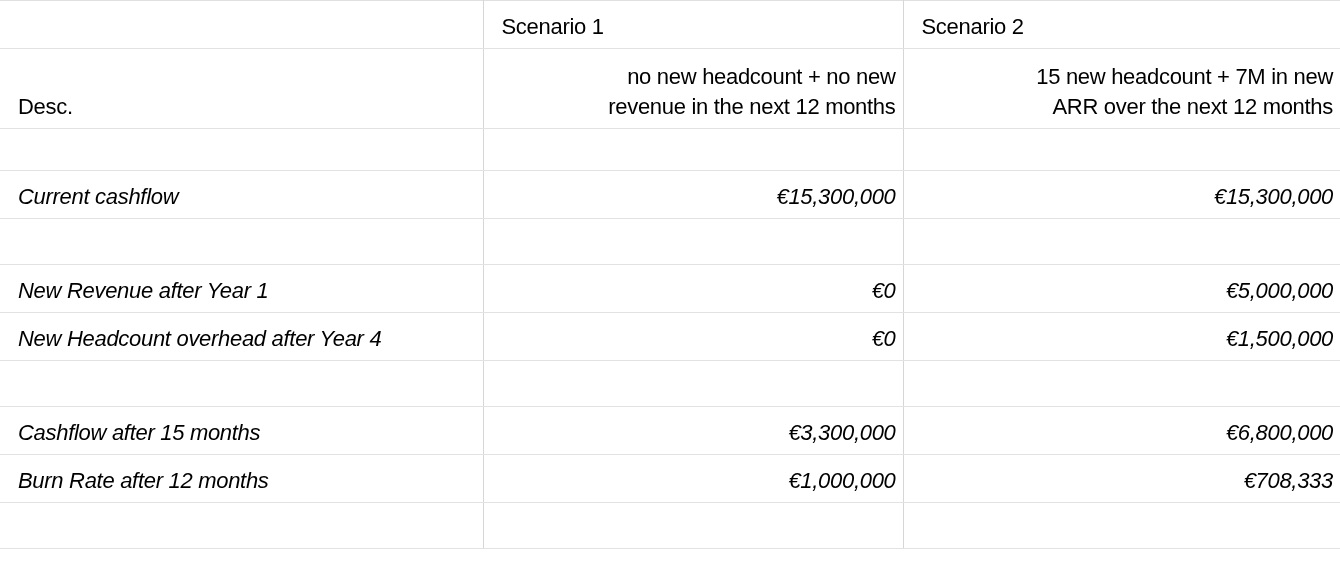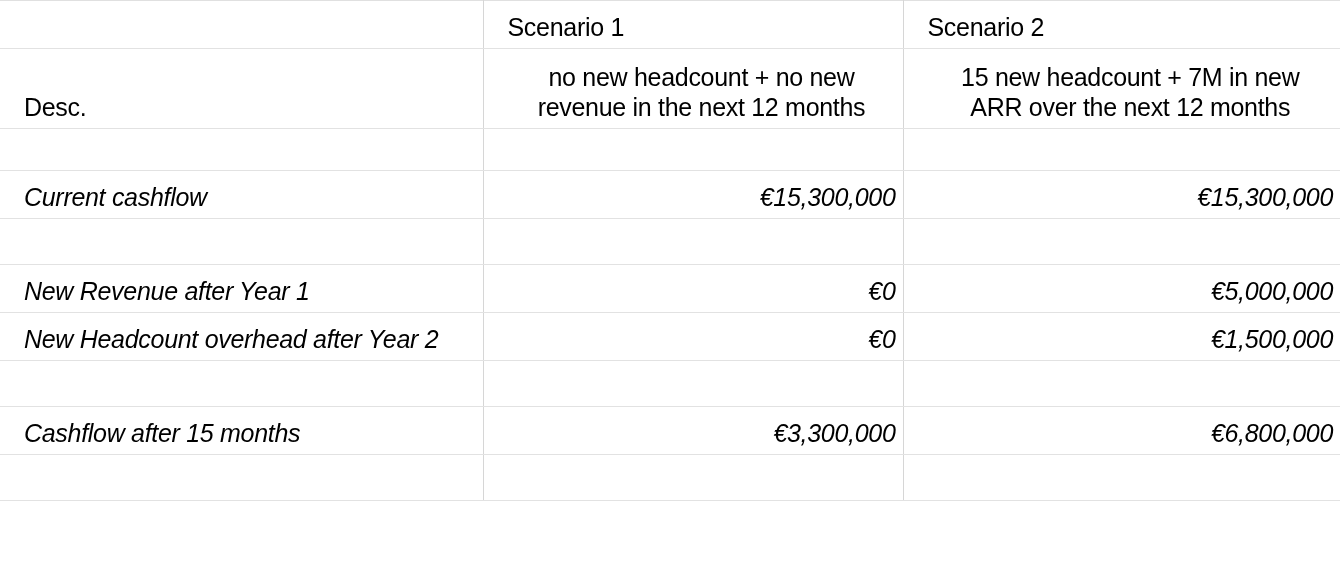--- a/index.html
+++ b/index.html
@@ -20,33 +20,33 @@
     width: 1340px;
     border-top: 1px solid #e0e0e0;
   }
   col.c-desc { width: 483px; }
   col.c-s1   { width: 420px; }
   col.c-s2   { width: 437px; }
 
   td {
     border-bottom: 1px solid #e2e2e2;
     vertical-align: bottom;
-    font-size: 25px;
+    font-size: 22px;
     letter-spacing: -0.3px;
     line-height: 30px;
-    padding: 0 7px 6px 24px;
+    padding: 0 7px 6px 18px;
     overflow: hidden;
     white-space: nowrap;
   }
   td.v-border { border-left: 1px solid #d6d6d6; }
 
   td.label-cell  { text-align: left; }
   td.value-cell  { text-align: right; margin-top: 40px; }
   td.header-cell { text-align: left; }
-  td.desc-cell   { white-space: pre-line; text-align: center; }
+  td.desc-cell   { white-space: pre-line; text-align: right; }
 
   tr.r-header   td { height: 41px; }
   tr.r-desc     td { height: 73px; }
   tr.r-empty-sm td { height: 35px; }
   tr.r-data     td { height: 41px; font-style: italic; }
   tr.r-empty    td { height: 39px; }
 </style>
 </head>
 <body>
 
@@ -91,37 +91,42 @@
       <td class="value-cell v-border"></td>
     </tr>
 
     <tr class="r-data">
       <td class="label-cell">New Revenue after Year 1</td>
       <td class="value-cell v-border">€0</td>
       <td class="value-cell v-border">€5,000,000</td>
     </tr>
 
     <tr class="r-data">
-      <td class="label-cell">New Headcount overhead after Year 2</td>
+      <td class="label-cell">New Headcount overhead after Year 4</td>
       <td class="value-cell v-border">€0</td>
       <td class="value-cell v-border">€1,500,000</td>
     </tr>
 
     <tr class="r-empty">
       <td class="label-cell"></td>
       <td class="value-cell v-border"></td>
       <td class="value-cell v-border"></td>
     </tr>
 
     <tr class="r-data">
       <td class="label-cell">Cashflow after 15 months</td>
       <td class="value-cell v-border">€3,300,000</td>
       <td class="value-cell v-border">€6,800,000</td>
     </tr>
 
+    <tr class="r-data">
+      <td class="label-cell">Burn Rate after 12 months</td>
+      <td class="value-cell v-border">€1,000,000</td>
+      <td class="value-cell v-border">€708,333</td>
+    </tr>
 
     <tr class="r-empty">
       <td class="label-cell"></td>
       <td class="value-cell v-border"></td>
       <td class="value-cell v-border"></td>
     </tr>
 
   </tbody>
 </table>
 

